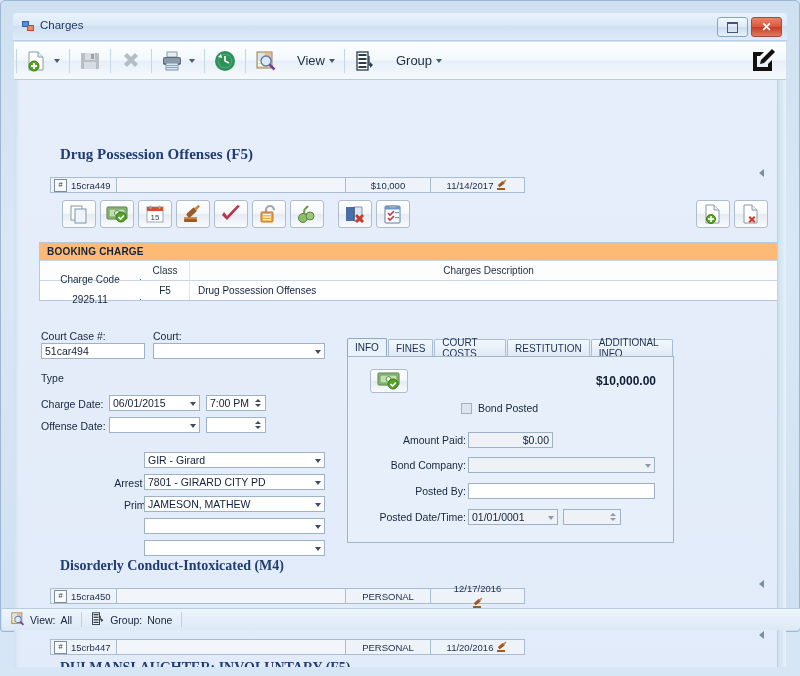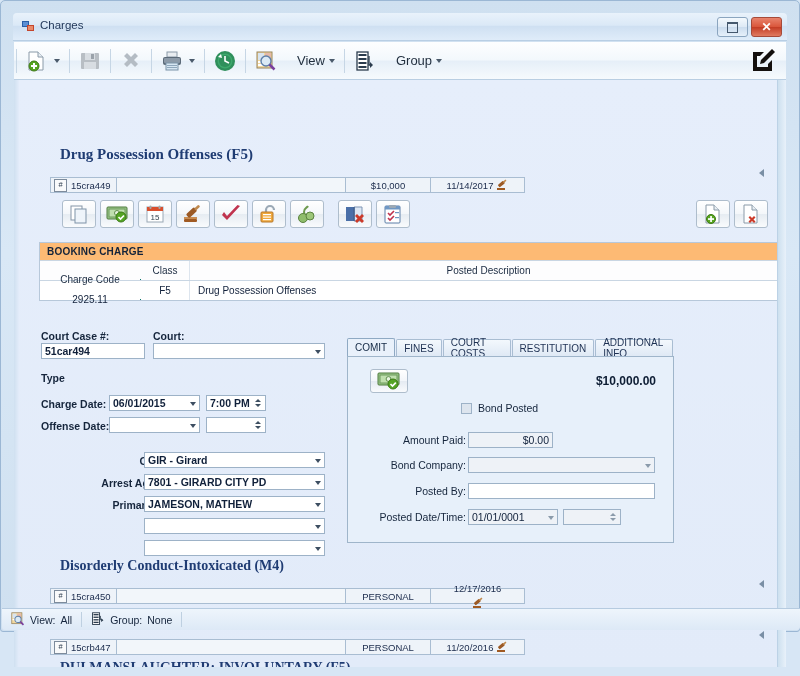--- a/index.html
+++ b/index.html
@@ -145,21 +145,21 @@
     height:19px;display:flex;background:#ffffff;font-size:10px;color:#11203a;
   }
   .bc1{width:100px;display:flex;align-items:center;justify-content:center;border-right:1px solid #0f766e;margin-top:18px;}
   .bc2{width:48px;display:flex;align-items:center;justify-content:center;border-right:1px solid #dde5ee;}
   .bc3{flex:1;display:flex;align-items:center;}
   .bc3.ctr{justify-content:center;}
   .bc3.lft{padding-left:8px;}
 
   
   .form{position:absolute;left:22px;top:250px;width:310px;font-size:10.5px;color:#15253c;}
-  .frow{position:relative;height:16px;margin-bottom:0;font-weight:bold;}
+  .frow{position:relative;height:16px;margin-bottom:0;}
   .flabel{position:absolute;font-size:10.5px;color:#15253c;white-space:nowrap;}
   .fin{
     position:absolute;box-sizing:border-box;height:16px;
     border:1px solid #9db2c7;background:#ffffff;
     font-size:10.5px;color:#10203a;
     padding:0 3px;line-height:14px;
     overflow:hidden;white-space:nowrap;
   }
   .fin.grey{background:#eef2f7;}
   .combo{
@@ -490,21 +490,21 @@
           <path d="M9 12l2 2 2-2 1.5 1.5-2 2 2 2L13 19l-2-2-2 2-1.5-1.5 2-2-2-2z" fill="#cc3b2a"></path>
         </svg>
       </div>
     </div>
 
     <div class="bookbox" style="left:25px;top:162px;width:749px;">
       <div class="book-head">BOOKING CHARGE</div>
       <div class="book-cols">
         <div class="bc1">Charge Code</div>
         <div class="bc2">Class</div>
-        <div class="bc3 ctr">Posted Description</div>
+        <div class="bc3 ctr">Charges Description</div>
       </div>
       <div class="book-row">
         <div class="bc1">2925.11</div>
         <div class="bc2">F5</div>
         <div class="bc3 lft">Drug Possession Offenses</div>
       </div>
     </div>
 
     <div class="form">
 
@@ -584,21 +584,21 @@
         <span class="flabel" style="right:105px;top:3px">Assisting Officer:</span>
         <span class="combo" style="left:108px;top:0;width:181px">
           <span></span>
           <span class="arw"></span>
         </span>
       </div>
     </div>
 
     <div class="tabwrap">
       <div class="tabstrip">
-        <div class="tab active">COMIT</div>
+        <div class="tab active">INFO</div>
         <div class="tab">FINES</div>
         <div class="tab">COURT COSTS</div>
         <div class="tab">RESTITUTION</div>
         <div class="tab">ADDITIONAL INFO</div>
       </div>
 
       <div class="tabbody">
         <div class="money-btn">
           <svg width="24" height="18" viewBox="0 0 24 18">
             <rect x="1" y="1" width="21" height="12" rx="1" fill="#9cc98a" stroke="#4f7a3e"></rect>

